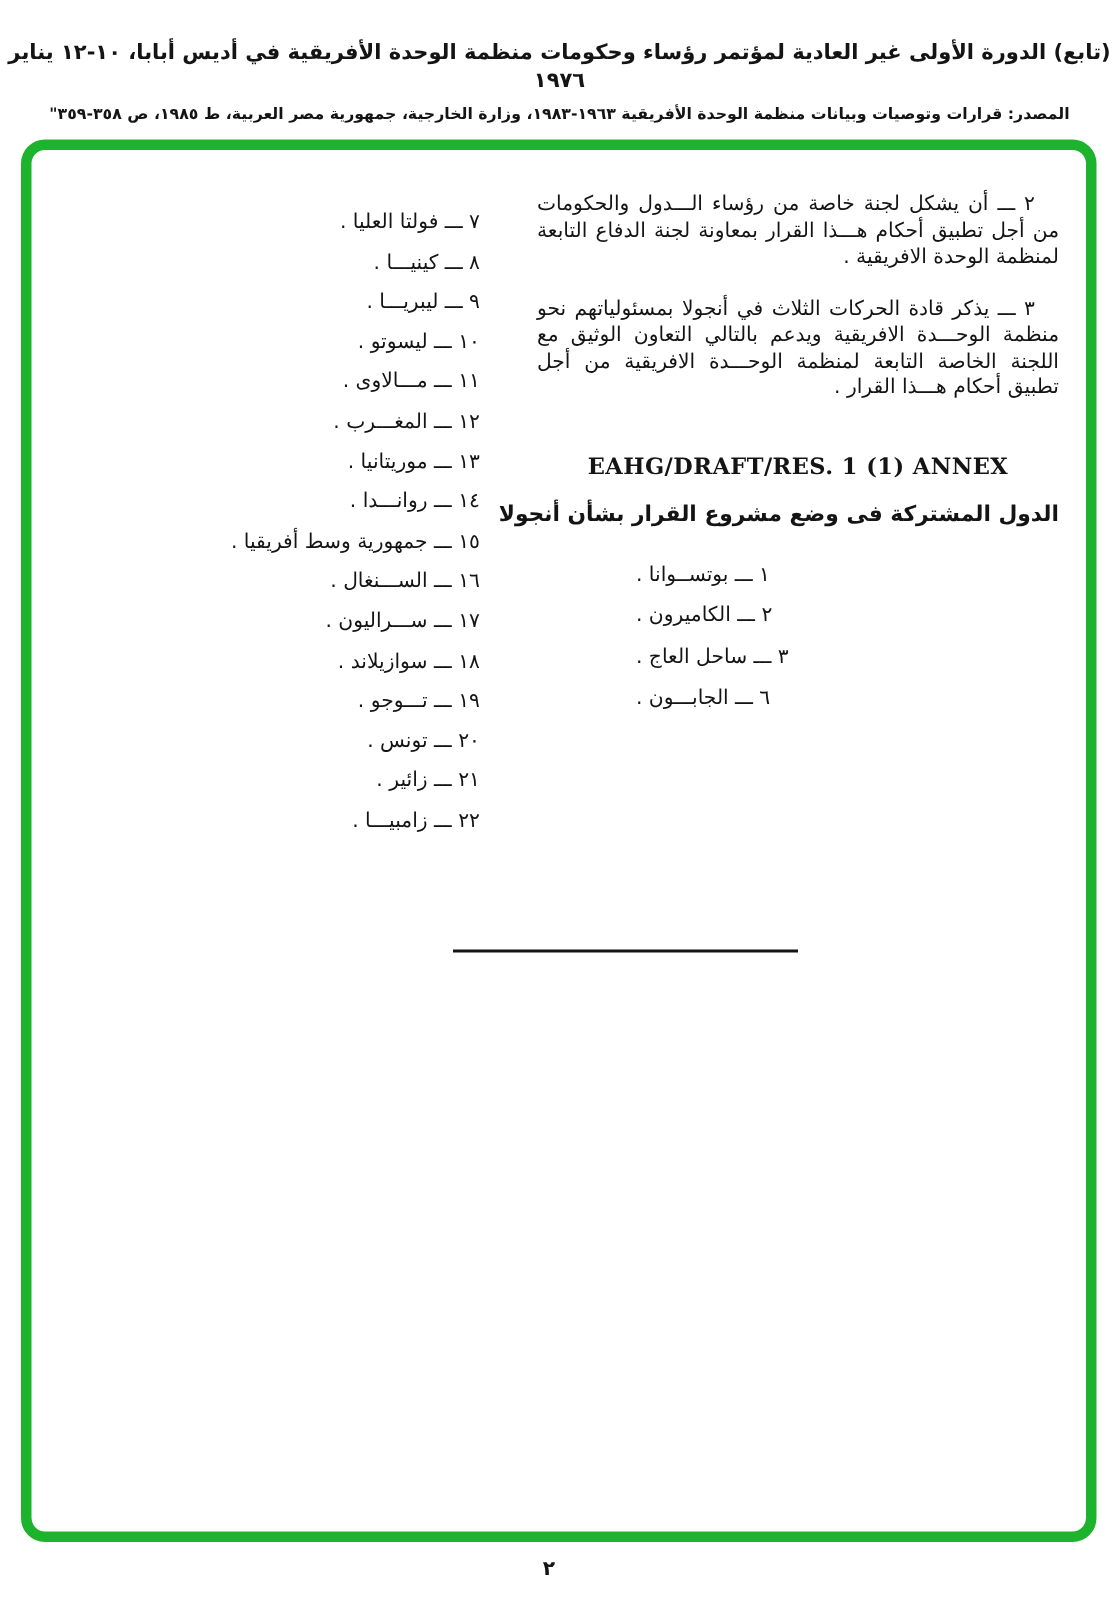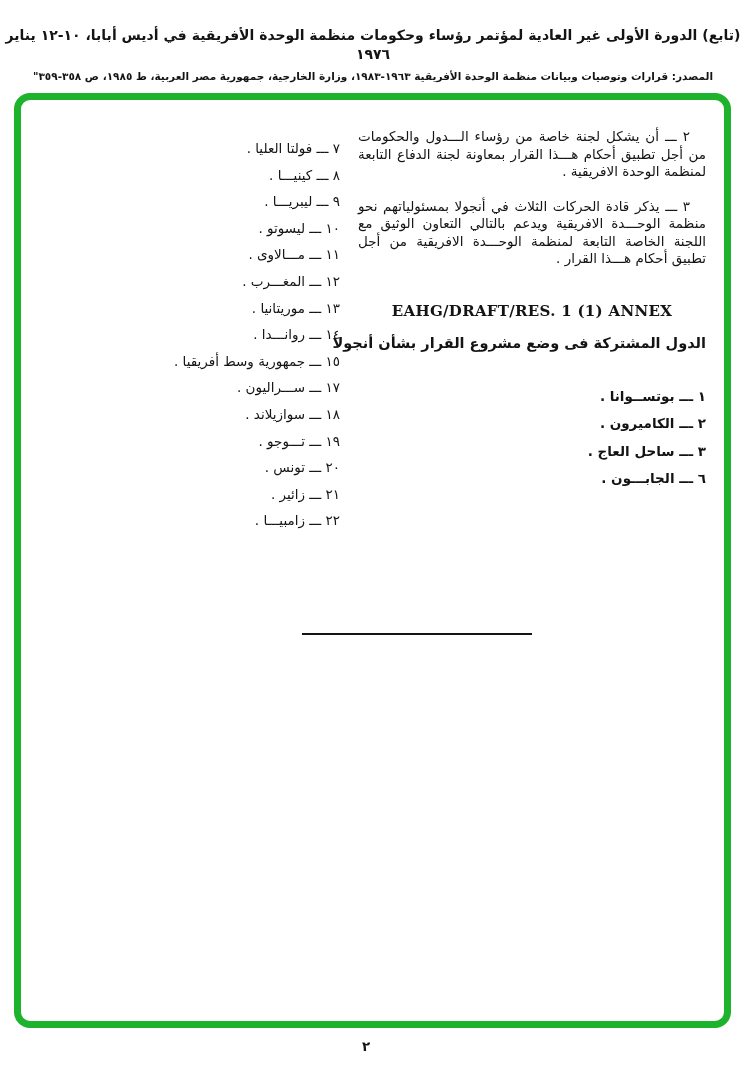--- a/index.html
+++ b/index.html
@@ -51,33 +51,32 @@
     margin-top: 35px;
     white-space: nowrap;
   }
   .annex-heading {
     font-weight: bold;
     font-size: 14.5px;
     margin-top: 15px;
     white-space: nowrap;
   }
   .sponsor-list-right {
-    margin-top: 30px;
+    margin-top: 17px;
     padding-left: 0;
     padding-right: 0;
     line-height: 27.6px;
-    text-align: right;
+    text-align: left;
     padding-inline-start: 0;
     padding-inline-end: 66px;
-    font-weight: bold;
   }
   
   .col-left {
     position: absolute;
-    left: 88px; top: 135px; width: 252px;
+    left: 68px; top: 135px; width: 252px;
     direction: rtl;
     font-size: 13.5px;
     line-height: 26.6px;
     text-align: right;
   }
   .list-line { white-space: nowrap; }
   
   .divider-line {
     position: absolute;
     left: 302px; top: 633px;
@@ -121,20 +120,21 @@
   <div class="col-left">
       <div class="list-line">٧ ـــ فولتا العليا .</div>
       <div class="list-line">٨ ـــ كينيـــا .</div>
       <div class="list-line">٩ ـــ ليبريـــا .</div>
       <div class="list-line">١٠ ـــ ليسوتو .</div>
       <div class="list-line">١١ ـــ مـــالاوى .</div>
       <div class="list-line">١٢ ـــ المغـــرب .</div>
       <div class="list-line">١٣ ـــ موريتانيا .</div>
       <div class="list-line">١٤ ـــ روانـــدا .</div>
       <div class="list-line">١٥ ـــ جمهورية وسط أفريقيا .</div>
+      <div class="list-line">١٦ ـــ الســـنغال .</div>
       <div class="list-line">١٧ ـــ ســـراليون .</div>
       <div class="list-line">١٨ ـــ سوازيلاند .</div>
       <div class="list-line">١٩ ـــ تـــوجو .</div>
       <div class="list-line">٢٠ ـــ تونس .</div>
       <div class="list-line">٢١ ـــ زائير .</div>
       <div class="list-line">٢٢ ـــ زامبيـــا .</div>
     </div>
 
   <div class="divider-line" style="background: rgb(20, 20, 20);"></div>
 

